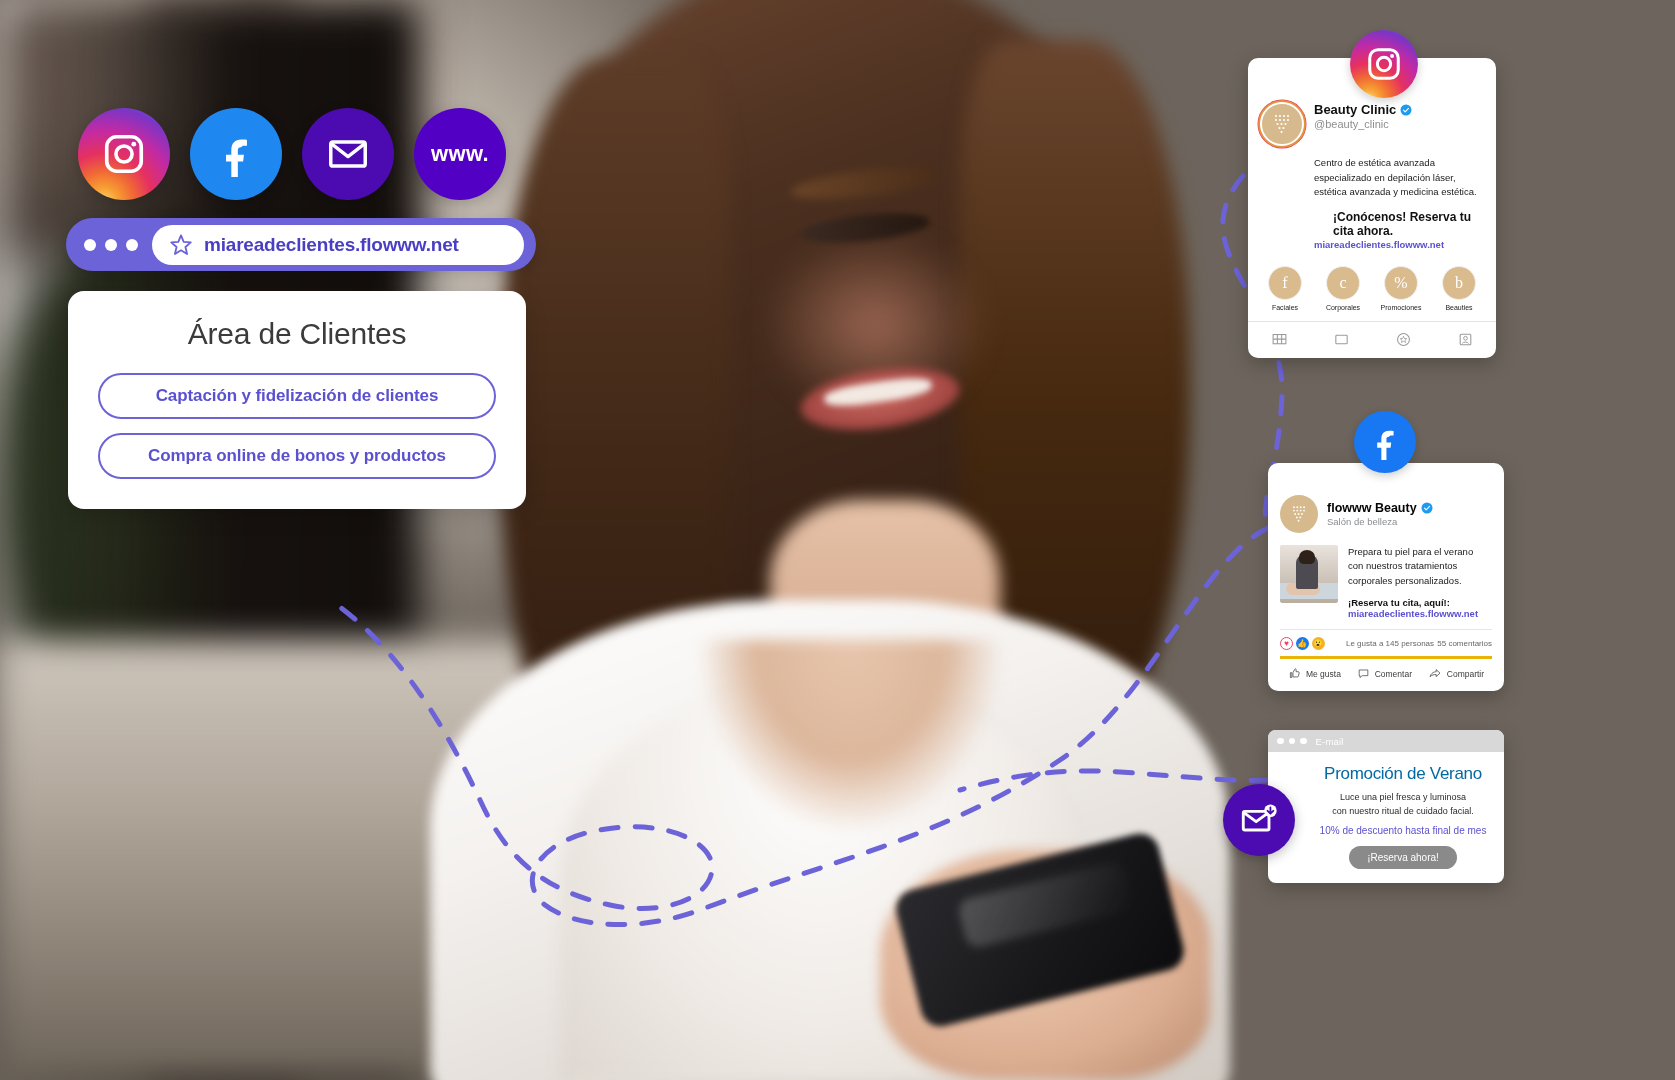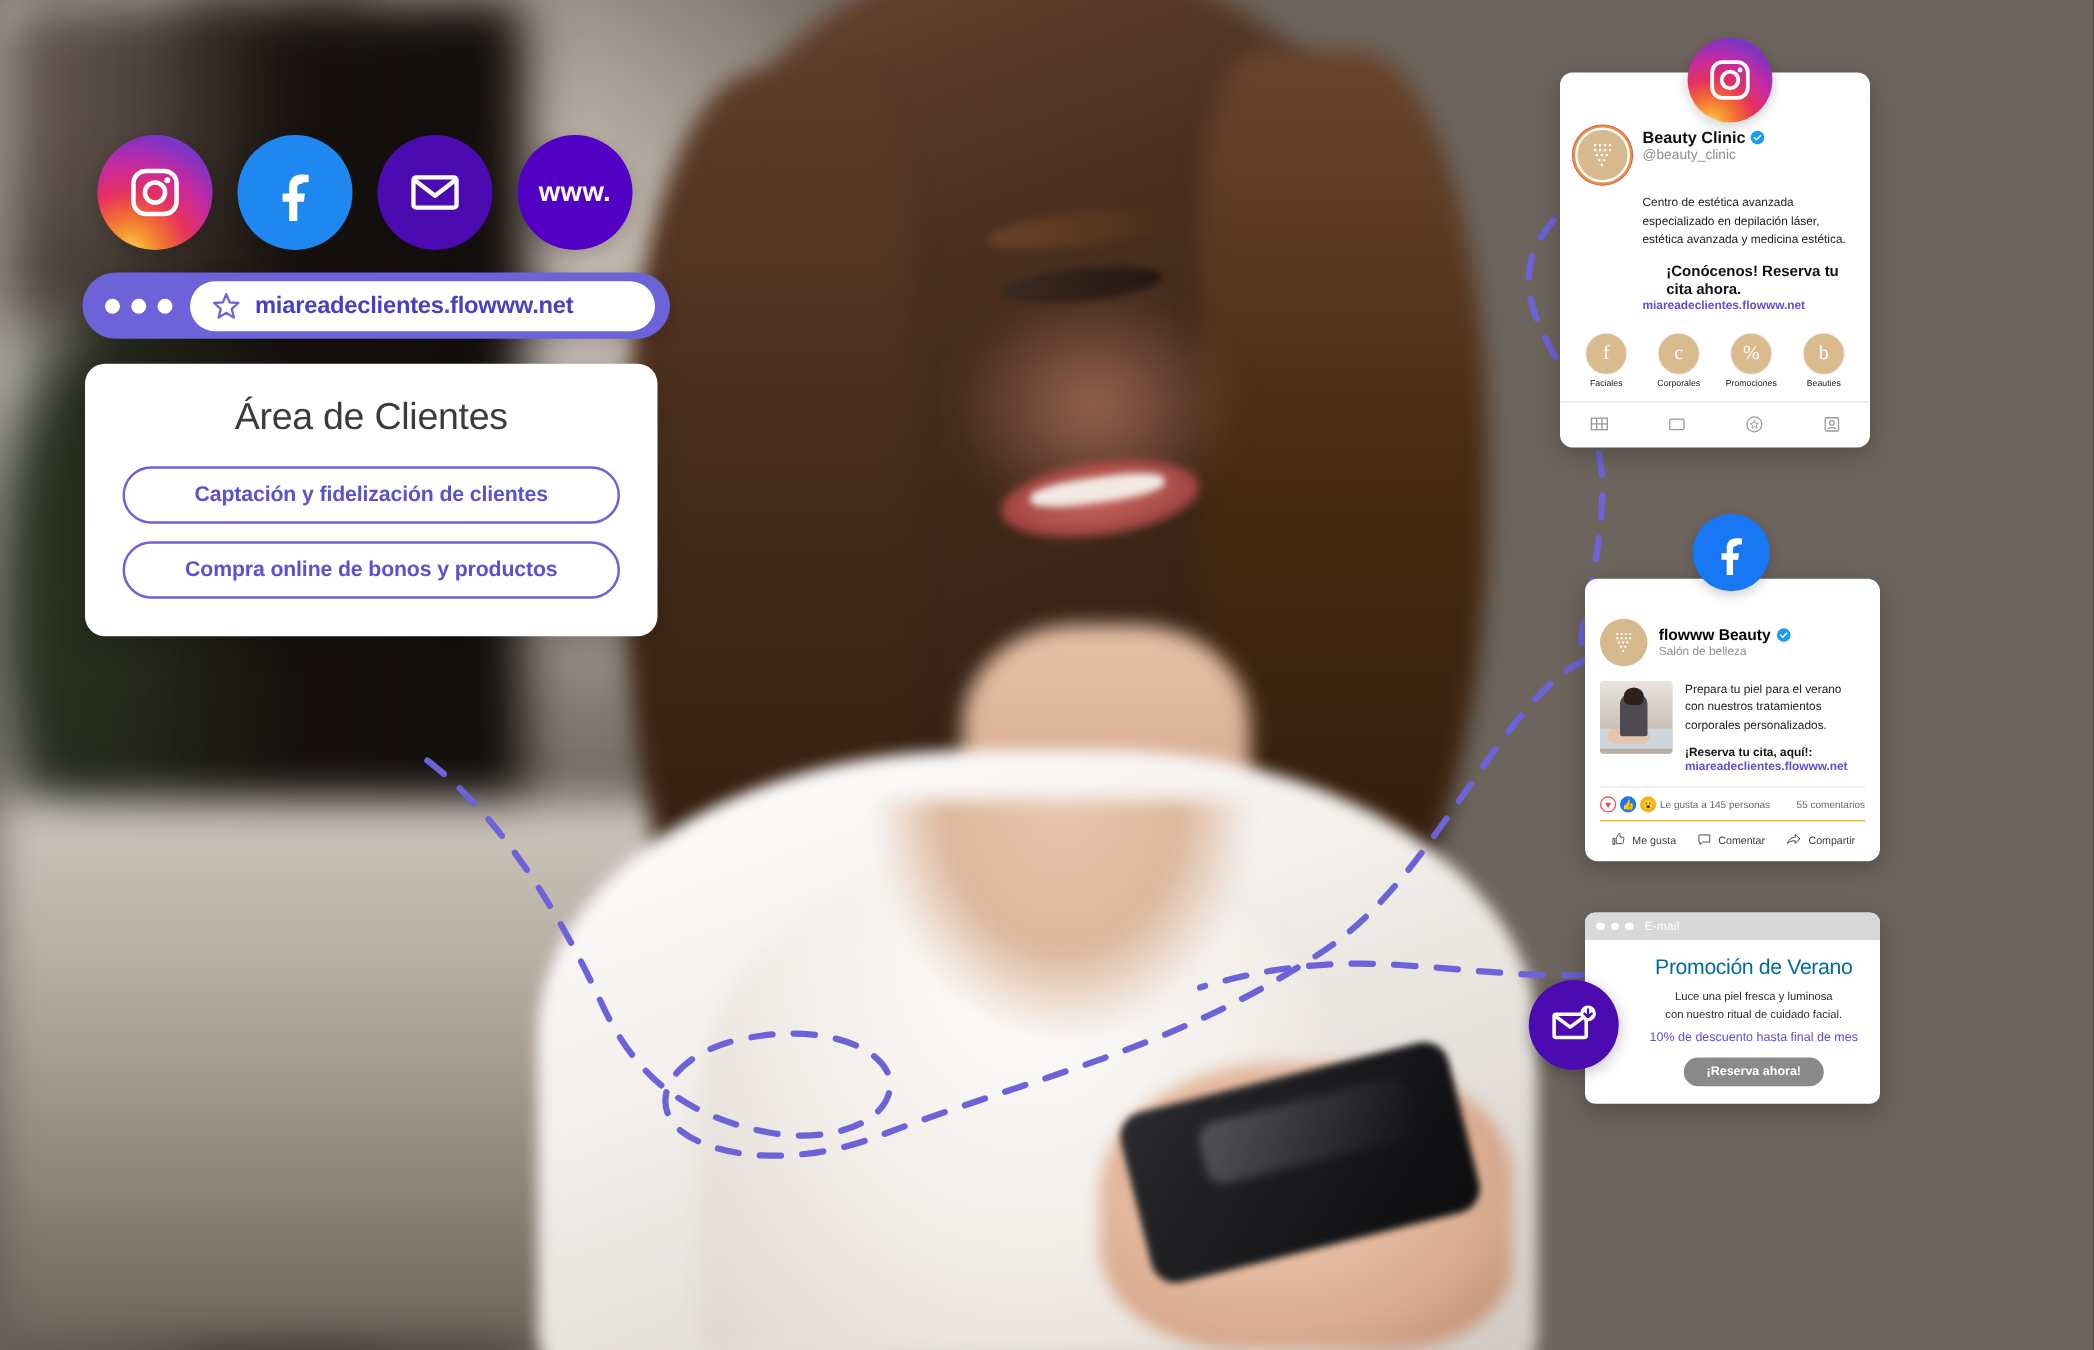--- a/index.html
+++ b/index.html
@@ -270,25 +270,25 @@
   .fb-link { font-size:9.5px; color:#5b51d0; font-weight:600; }
   .fb-stats {
     display:flex; align-items:center; justify-content:space-between;
     border-top:1px solid #e6e6e6; margin:10px 12px 0; padding:7px 0 6px;
   }
   .fb-reacts { display:flex; align-items:center; gap:3px; }
   .fb-r { width:13px; height:13px; border-radius:50%; display:flex; align-items:center; justify-content:center; font-size:8px; color:#fff; }
   .fb-r1 { background:#fff; border:1.5px solid #f3425f; color:#f3425f; }
   .fb-r2 { background:#1877f2; }
   .fb-r3 { background:#f7b125; }
-  .fb-likes { font-size:8px; color:#65676b; margin-left:0; }
+  .fb-likes { font-size:8px; color:#65676b; margin-left:18px; }
   .fb-comments { font-size:8px; color:#65676b; }
   .fb-actions {
     display:flex; justify-content:space-around; align-items:center;
-    border-top:1px solid #eab308; margin:0 12px; padding:8px 0 10px;
+    border-top:3px solid #eab308; margin:0 12px; padding:8px 0 10px;
   }
   .fb-act { display:flex; align-items:center; gap:5px; font-size:8.5px; color:#3a3b3c; }
 
   
   .em-card {
     position:absolute; left:1268px; top:730px; width:236px; z-index:6;
     background:#fff; border-radius:8px; box-shadow:0 6px 20px rgba(0,0,0,.25);
     overflow:hidden;
   }
   .em-bar {
@@ -296,21 +296,21 @@
   }
   .em-dots { display:flex; gap:5px; }
   .em-dots i { width:6.5px; height:6.5px; border-radius:50%; background:#fff; display:block; }
   .em-bar-title { font-size:9.5px; color:#fff; letter-spacing:.2px; }
   .em-body { padding:12px 10px 14px 44px; text-align:center; }
   .em-title { font-size:17px; color:#0369a1; font-weight:400; letter-spacing:-.3px; margin-bottom:7px; }
   .em-text { font-size:9px; color:#2b2b2b; line-height:1.5; }
   .em-promo { font-size:10px; color:#5b51d0; font-weight:400; margin-top:7px; }
   .em-btn {
     display:inline-block; margin-top:10px; background:#8a8a8a; color:#fff;
-    font-size:10px; font-weight:700; border-radius:13px; padding:6px 18px;
+    font-size:10px; font-weight:400; border-radius:13px; padding:6px 18px;
   }
   .em-badge {
     position:absolute; left:1223px; top:784px; width:72px; height:72px; border-radius:50%;
     background:#4b0bb0; z-index:8; display:flex; align-items:center; justify-content:center;
     box-shadow:0 3px 12px rgba(0,0,0,.25);
   }
   .verified { width:12px; height:12px; }
 </style>
 </head>
 <body>

